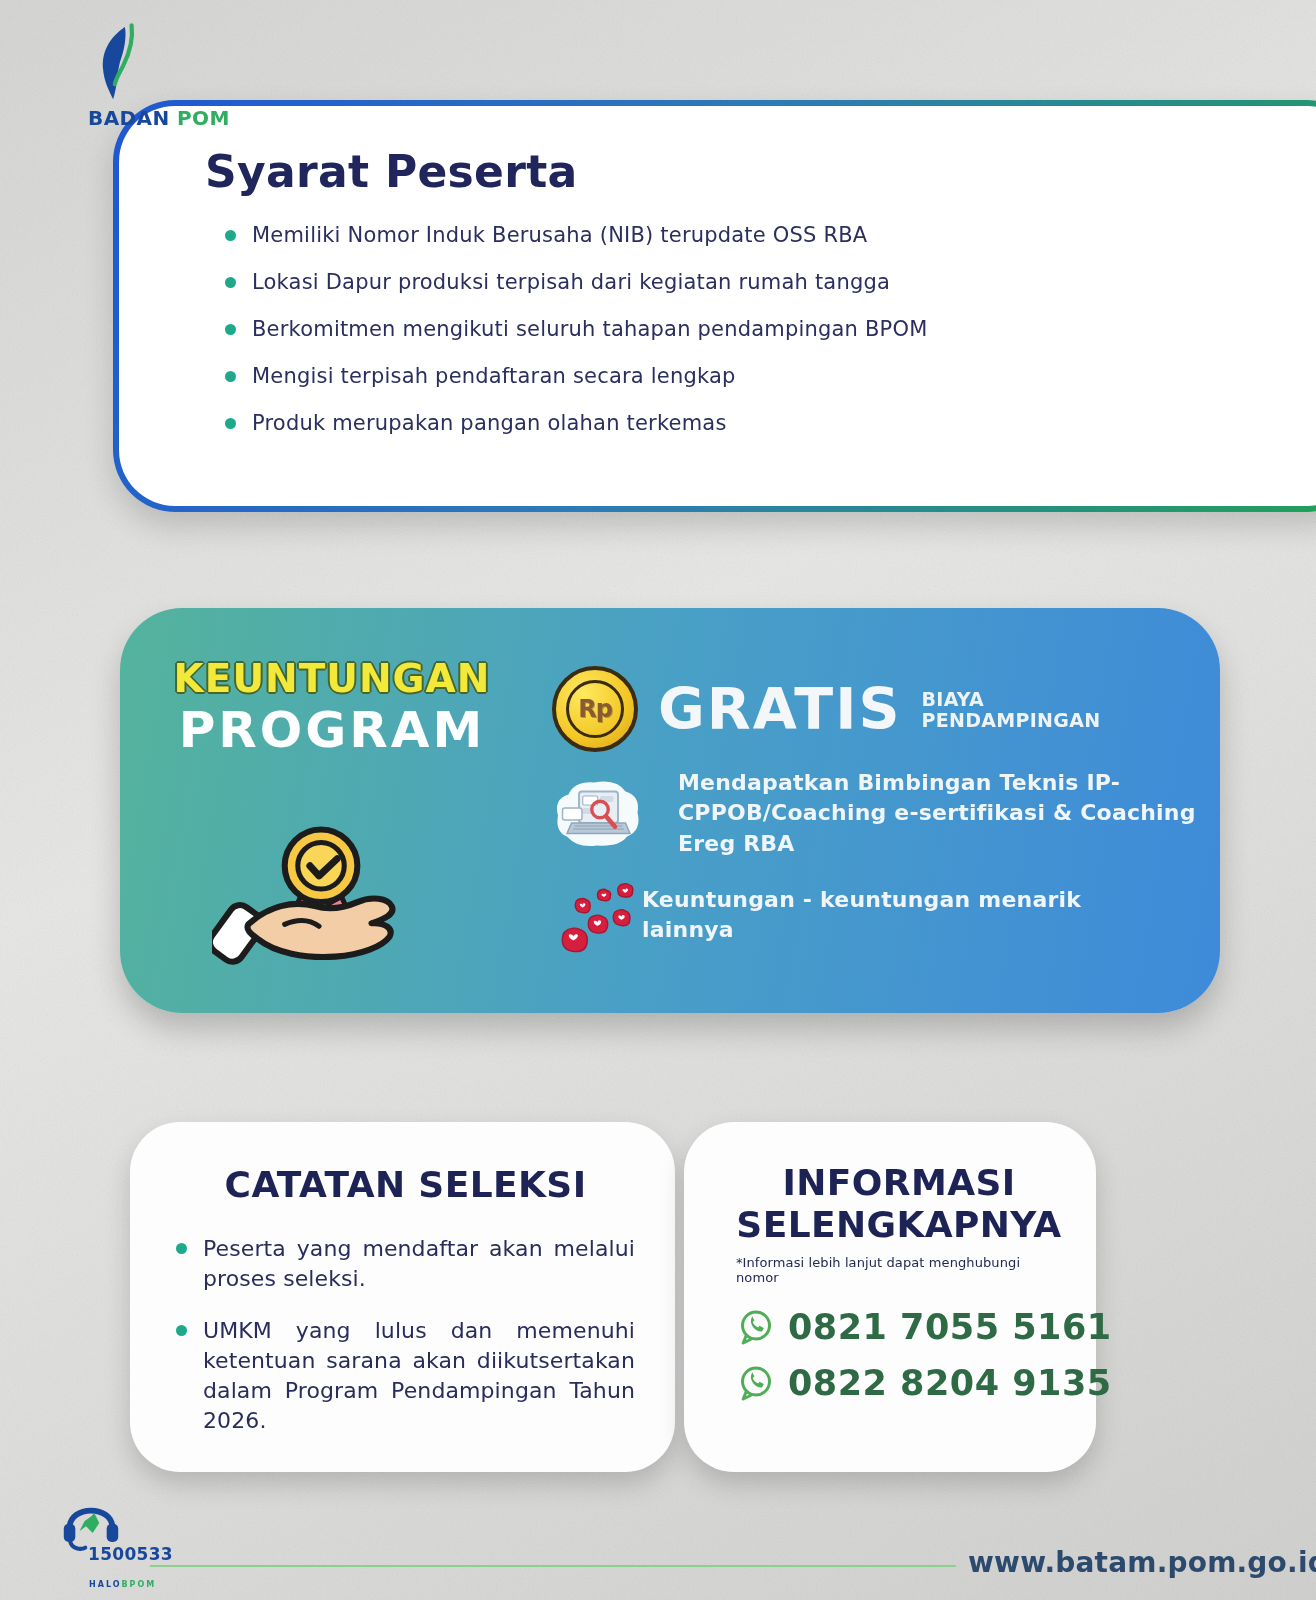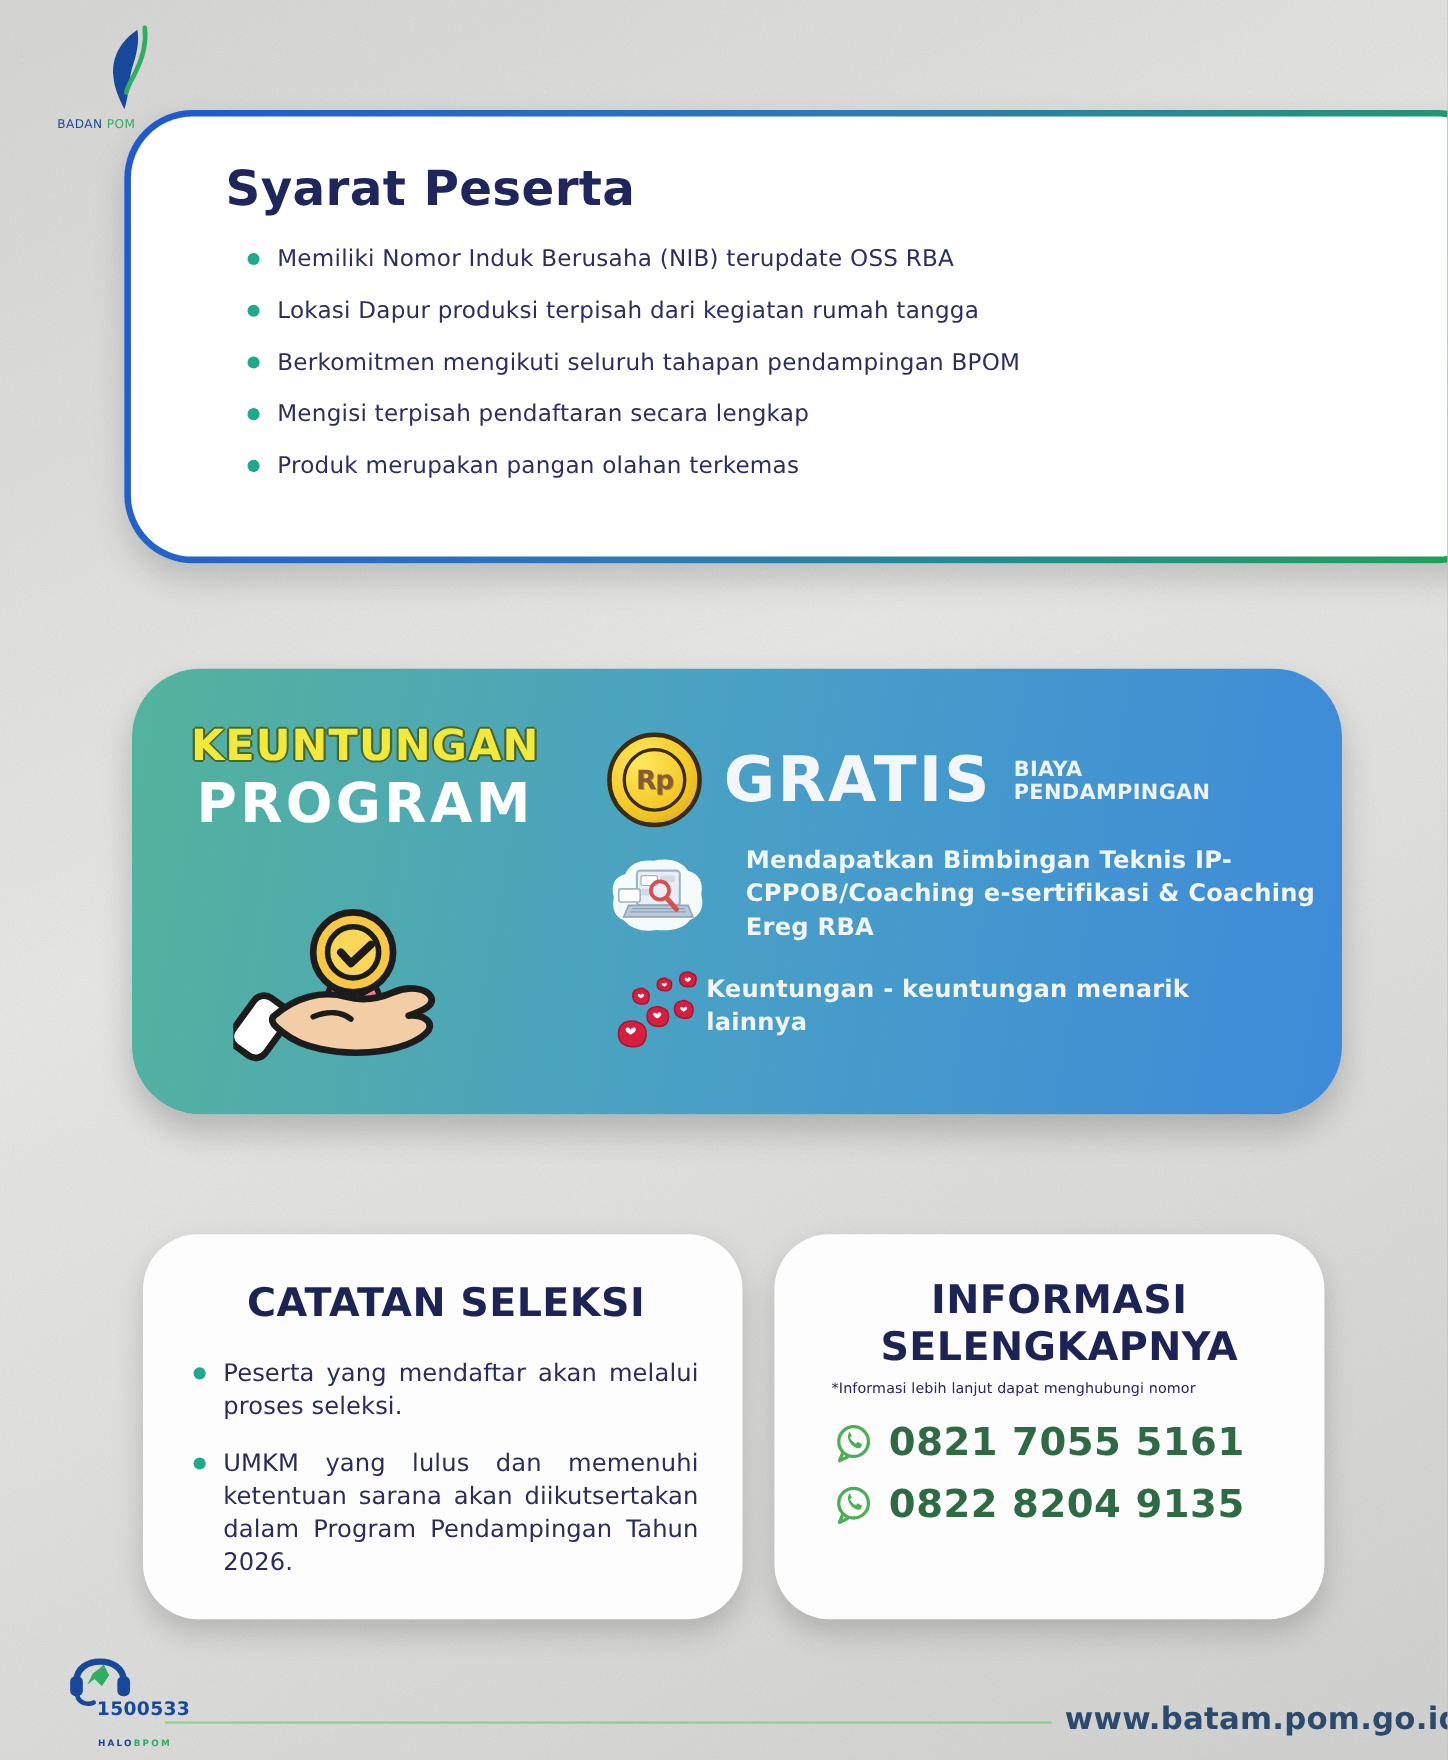--- a/index.html
+++ b/index.html
@@ -6,21 +6,21 @@
   .page {
     position:relative; width:1316px; height:1600px; overflow:hidden;
     background:linear-gradient(155deg,#d4d4d2 0%,#e7e7e5 42%,#dcdcda 70%,#cfcfcd 100%);
     font-family:"DejaVu Sans","Liberation Sans",sans-serif;
   }
   .noise { position:absolute; inset:0; z-index:1; pointer-events:none; }
 
   
   .brand { position:absolute; left:52px; top:22px; width:140px; z-index:5; }
   .brand svg { width:86px; height:84px; margin-left:24px; display:block; }
-  .brand-text { font-size:11px; font-weight:normal; letter-spacing:.4px; color:#17489c; white-space:nowrap; }
+  .brand-text { font-size:20px; font-weight:bold; letter-spacing:.4px; color:#17489c; white-space:nowrap;margin-left:36px; }
   .brand-text .pom { color:#2fae62; }
 
   
   .syarat-wrap {
     position:absolute; left:113px; top:100px; width:1256px; height:412px; z-index:2;
     border-radius:62px; padding:6px; box-sizing:border-box;
     background:linear-gradient(115deg,#1f57d2 0%,#2d7ab8 45%,#1fa254 100%);
     box-shadow:0 14px 30px rgba(0,0,0,.16);
   }
   .syarat {
@@ -72,21 +72,21 @@
   .bottom-card {
     position:absolute; top:1122px; height:350px; background:#fdfdfd; z-index:2;
     border-radius:50px; box-sizing:border-box; box-shadow:0 12px 26px rgba(0,0,0,.17);
   }
   .catatan { left:130px; width:545px; padding:42px 40px 0 46px; }
   .card-title { margin:0; font-size:36px; font-weight:700; color:#1e2356; letter-spacing:.4px; line-height:1.16;text-align:center; }
   .note-list { list-style:none; margin:28px 0 0; padding:0; }
   .note-list li { display:flex; align-items:flex-start; margin-bottom:22px; }
   .note-txt { font-size:22px; line-height:30px; color:#292d5b; text-align:justify; letter-spacing:.1px; }
 
-  .informasi { left:704px; width:500px; padding:40px 34px 0 52px; }
+  .informasi { left:684px; width:412px; padding:40px 34px 0 52px; }
   .info-note { font-size:13px; color:#232856; margin-top:9px; letter-spacing:.1px; }
   .phones { margin-top:22px; }
   .phone-row { display:flex; align-items:center; gap:12px; margin-bottom:16px; cursor:pointer; }
   .wa { width:40px; height:40px; flex:none; }
   .phone-num { font-size:35px; font-weight:800; color:#2e6b45; letter-spacing:.5px; white-space:nowrap; }
 
   
   .hotline { position:absolute; left:58px; top:1492px; width:130px; z-index:3; }
   .hotline svg { width:66px; height:62px; display:block; }
   .hotline-num { position:absolute; left:30px; top:52px; font-size:17px; font-weight:bold; color:#17489c; letter-spacing:.3px; }

